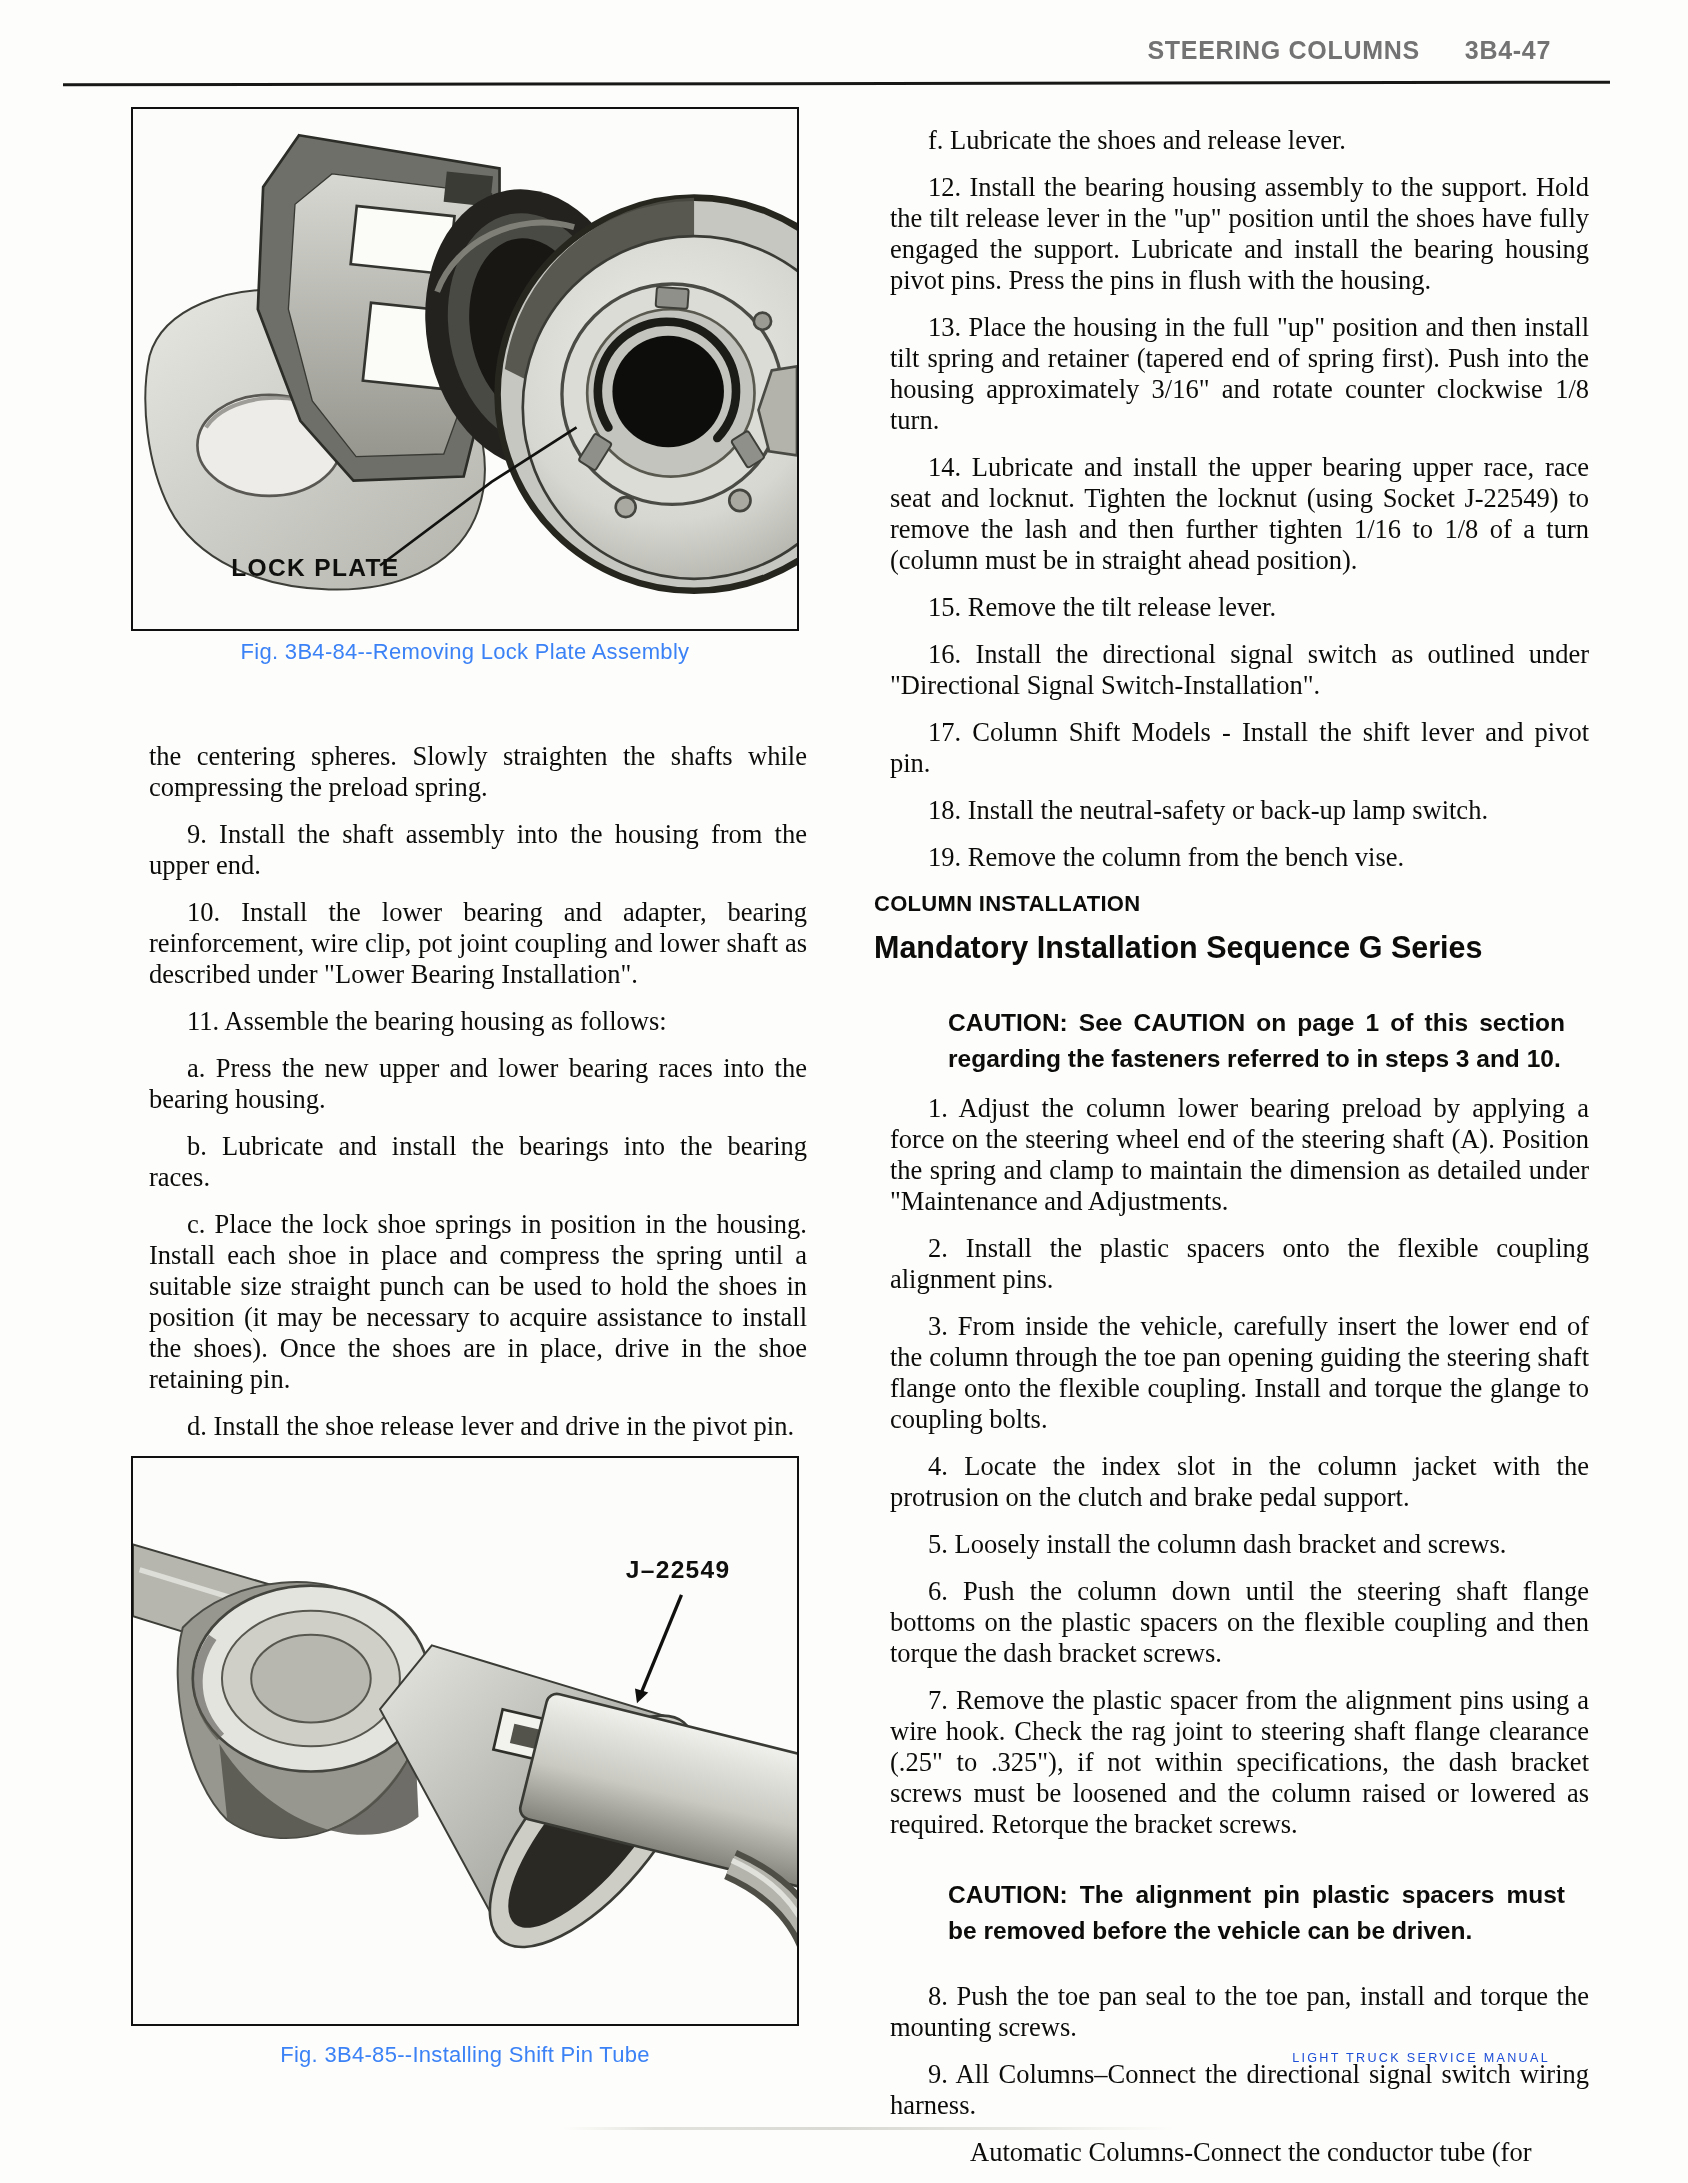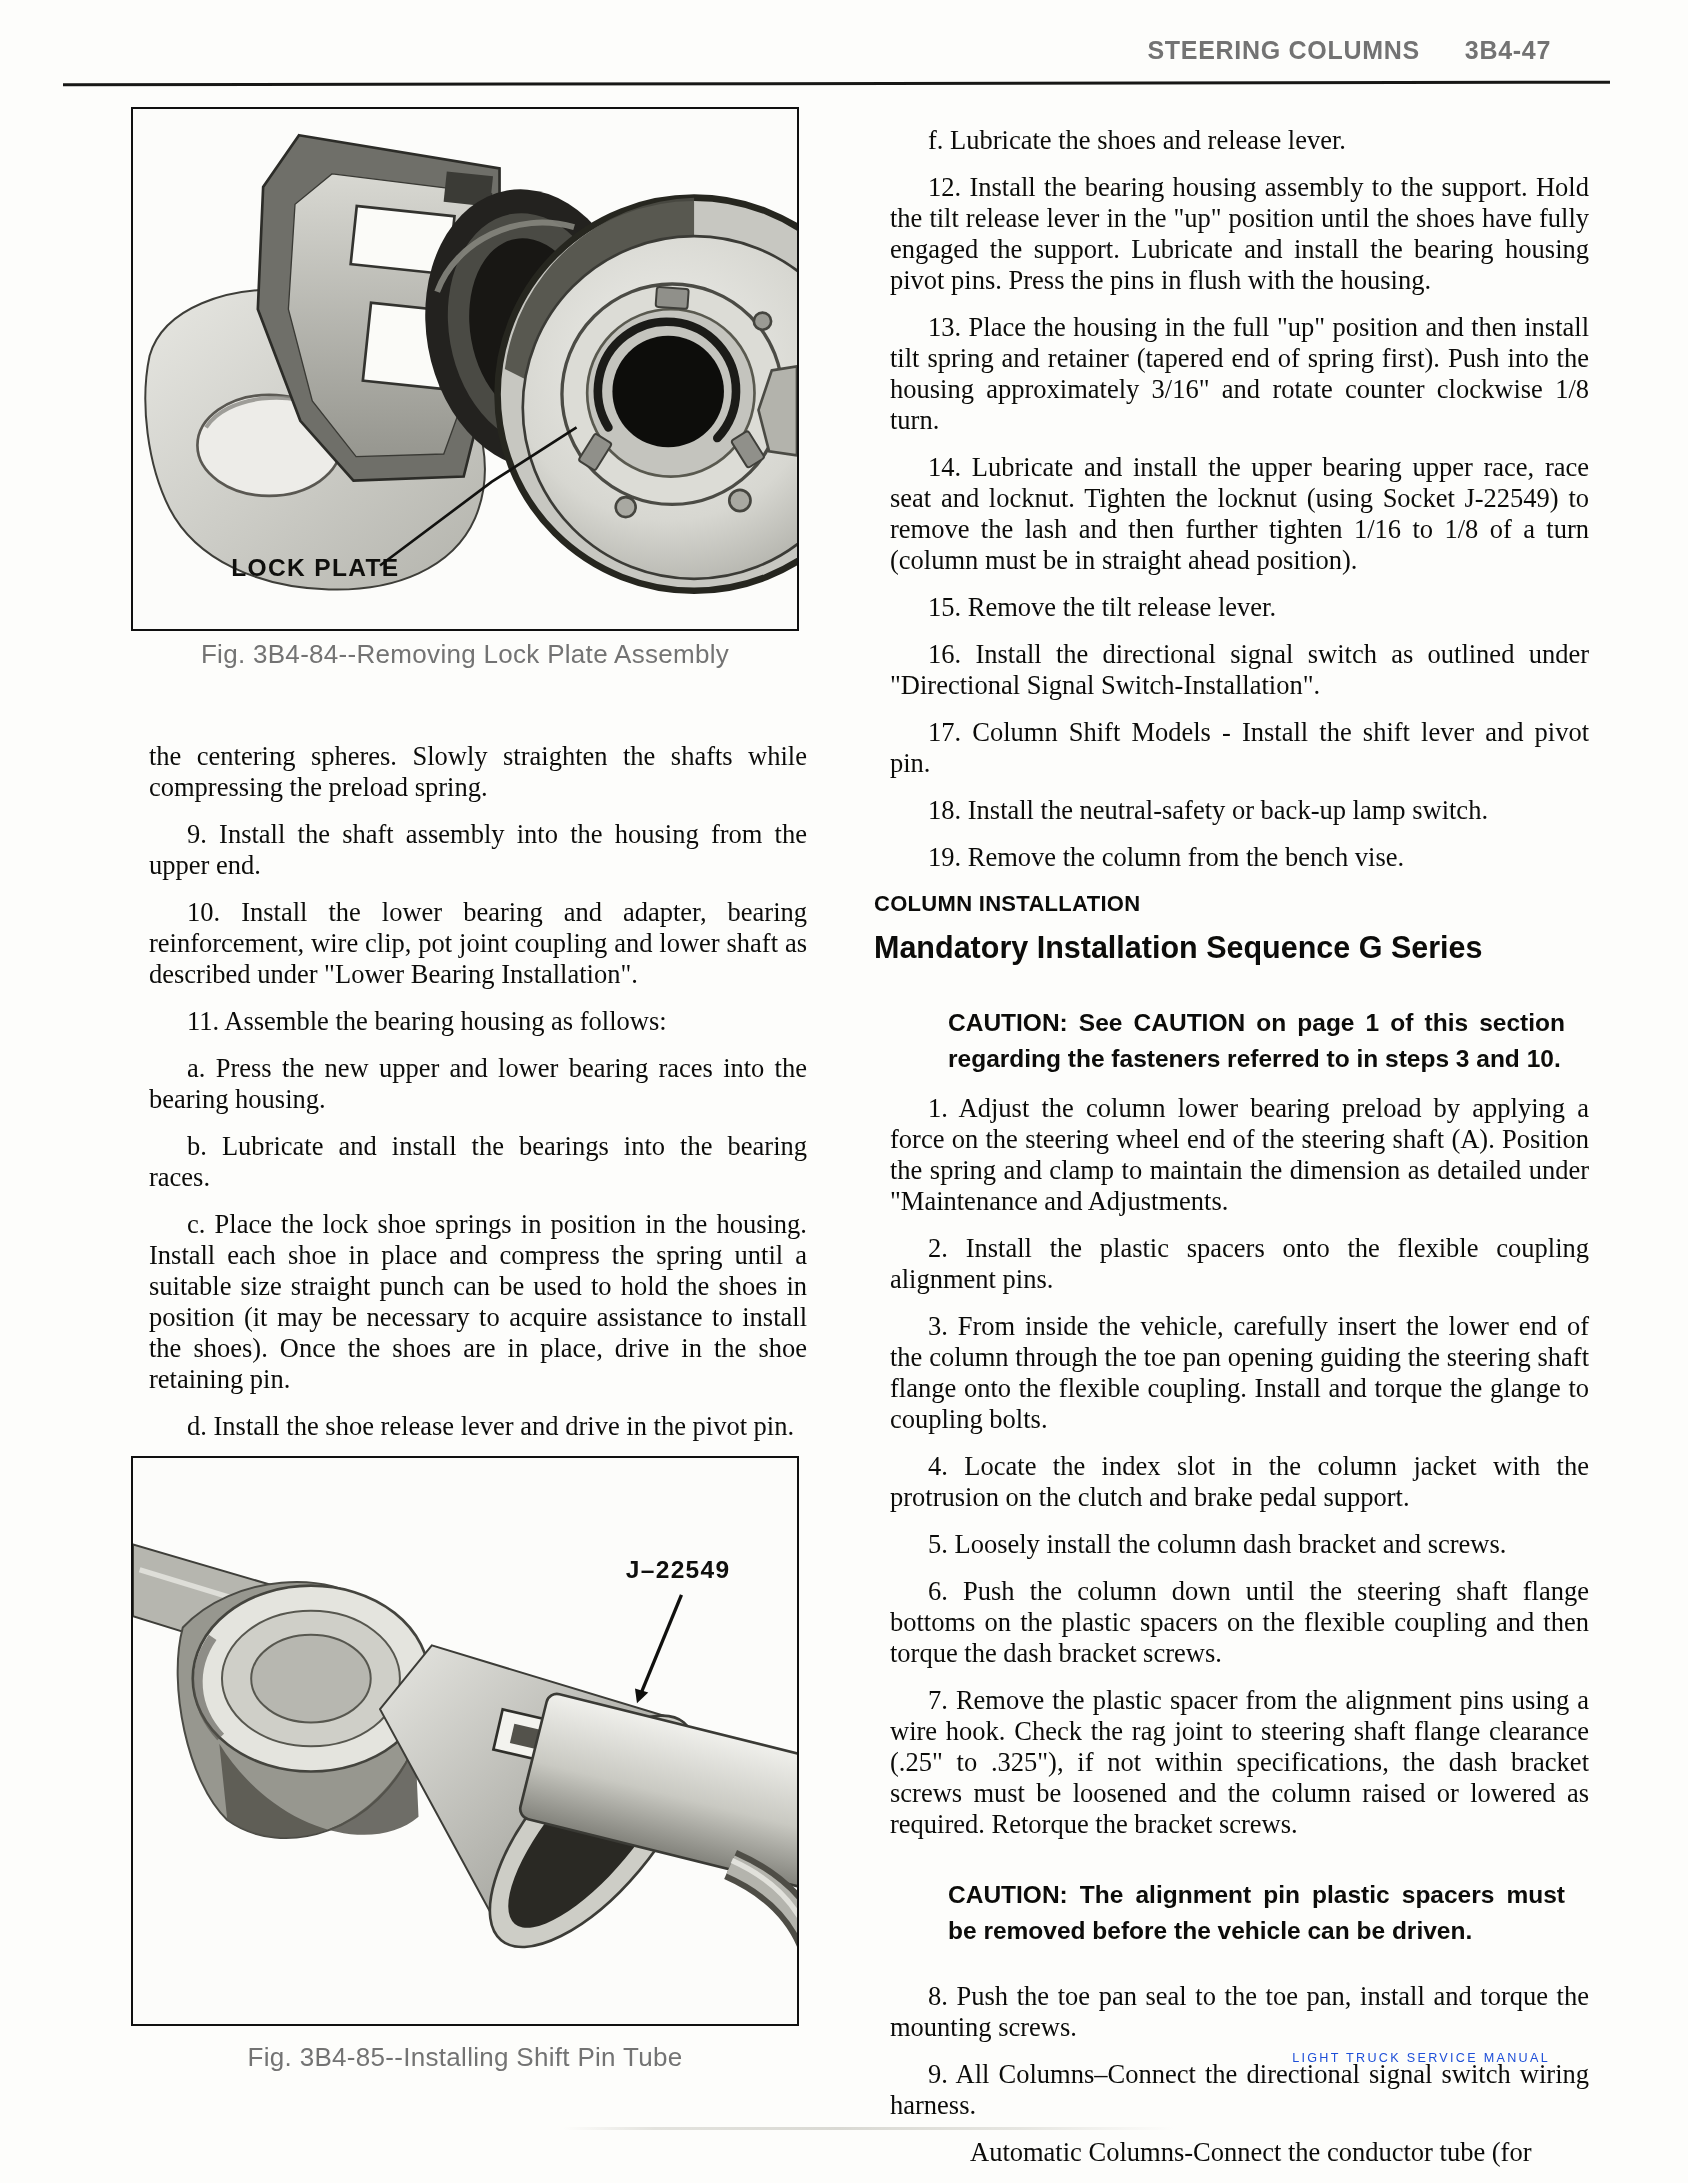--- a/index.html
+++ b/index.html
@@ -24,22 +24,22 @@
   }
   #fig1{ left:131px; top:107px; width:668px; height:524px; }
   #fig2{ left:131px; top:1456px; width:668px; height:570px; }
   .figure svg{ display:block; width:100%; height:100%; }
   .figlabel{
     font-family:"Liberation Sans", sans-serif; font-weight:bold;
     font-size:37px; fill:#0f0f0d; letter-spacing:2px;
   }
   .caption{
     position:absolute; left:131px; width:668px; text-align:center;
-    font-family:"Liberation Sans", sans-serif; font-size:26px;
-    letter-spacing:0.3px; color:#737373; white-space:nowrap;
+    font-family:"Liberation Sans", sans-serif; font-size:22px;
+    letter-spacing:0.3px; color:#3b82f6; white-space:nowrap;
   }
   #cap1{ top:639px; }
   #cap2{ top:2042px; }
   
   .col{ position:absolute; text-align:justify; font-size:26.5px; line-height:31px; }
   #leftcol{ left:133px; top:725px; width:690px; }
   #rightcol{ left:874px; top:109px; width:731px; }
   p.body{ margin:16px; }
   p.ind{ text-indent:38px; }
   p.ind2{ text-indent:80px; }

